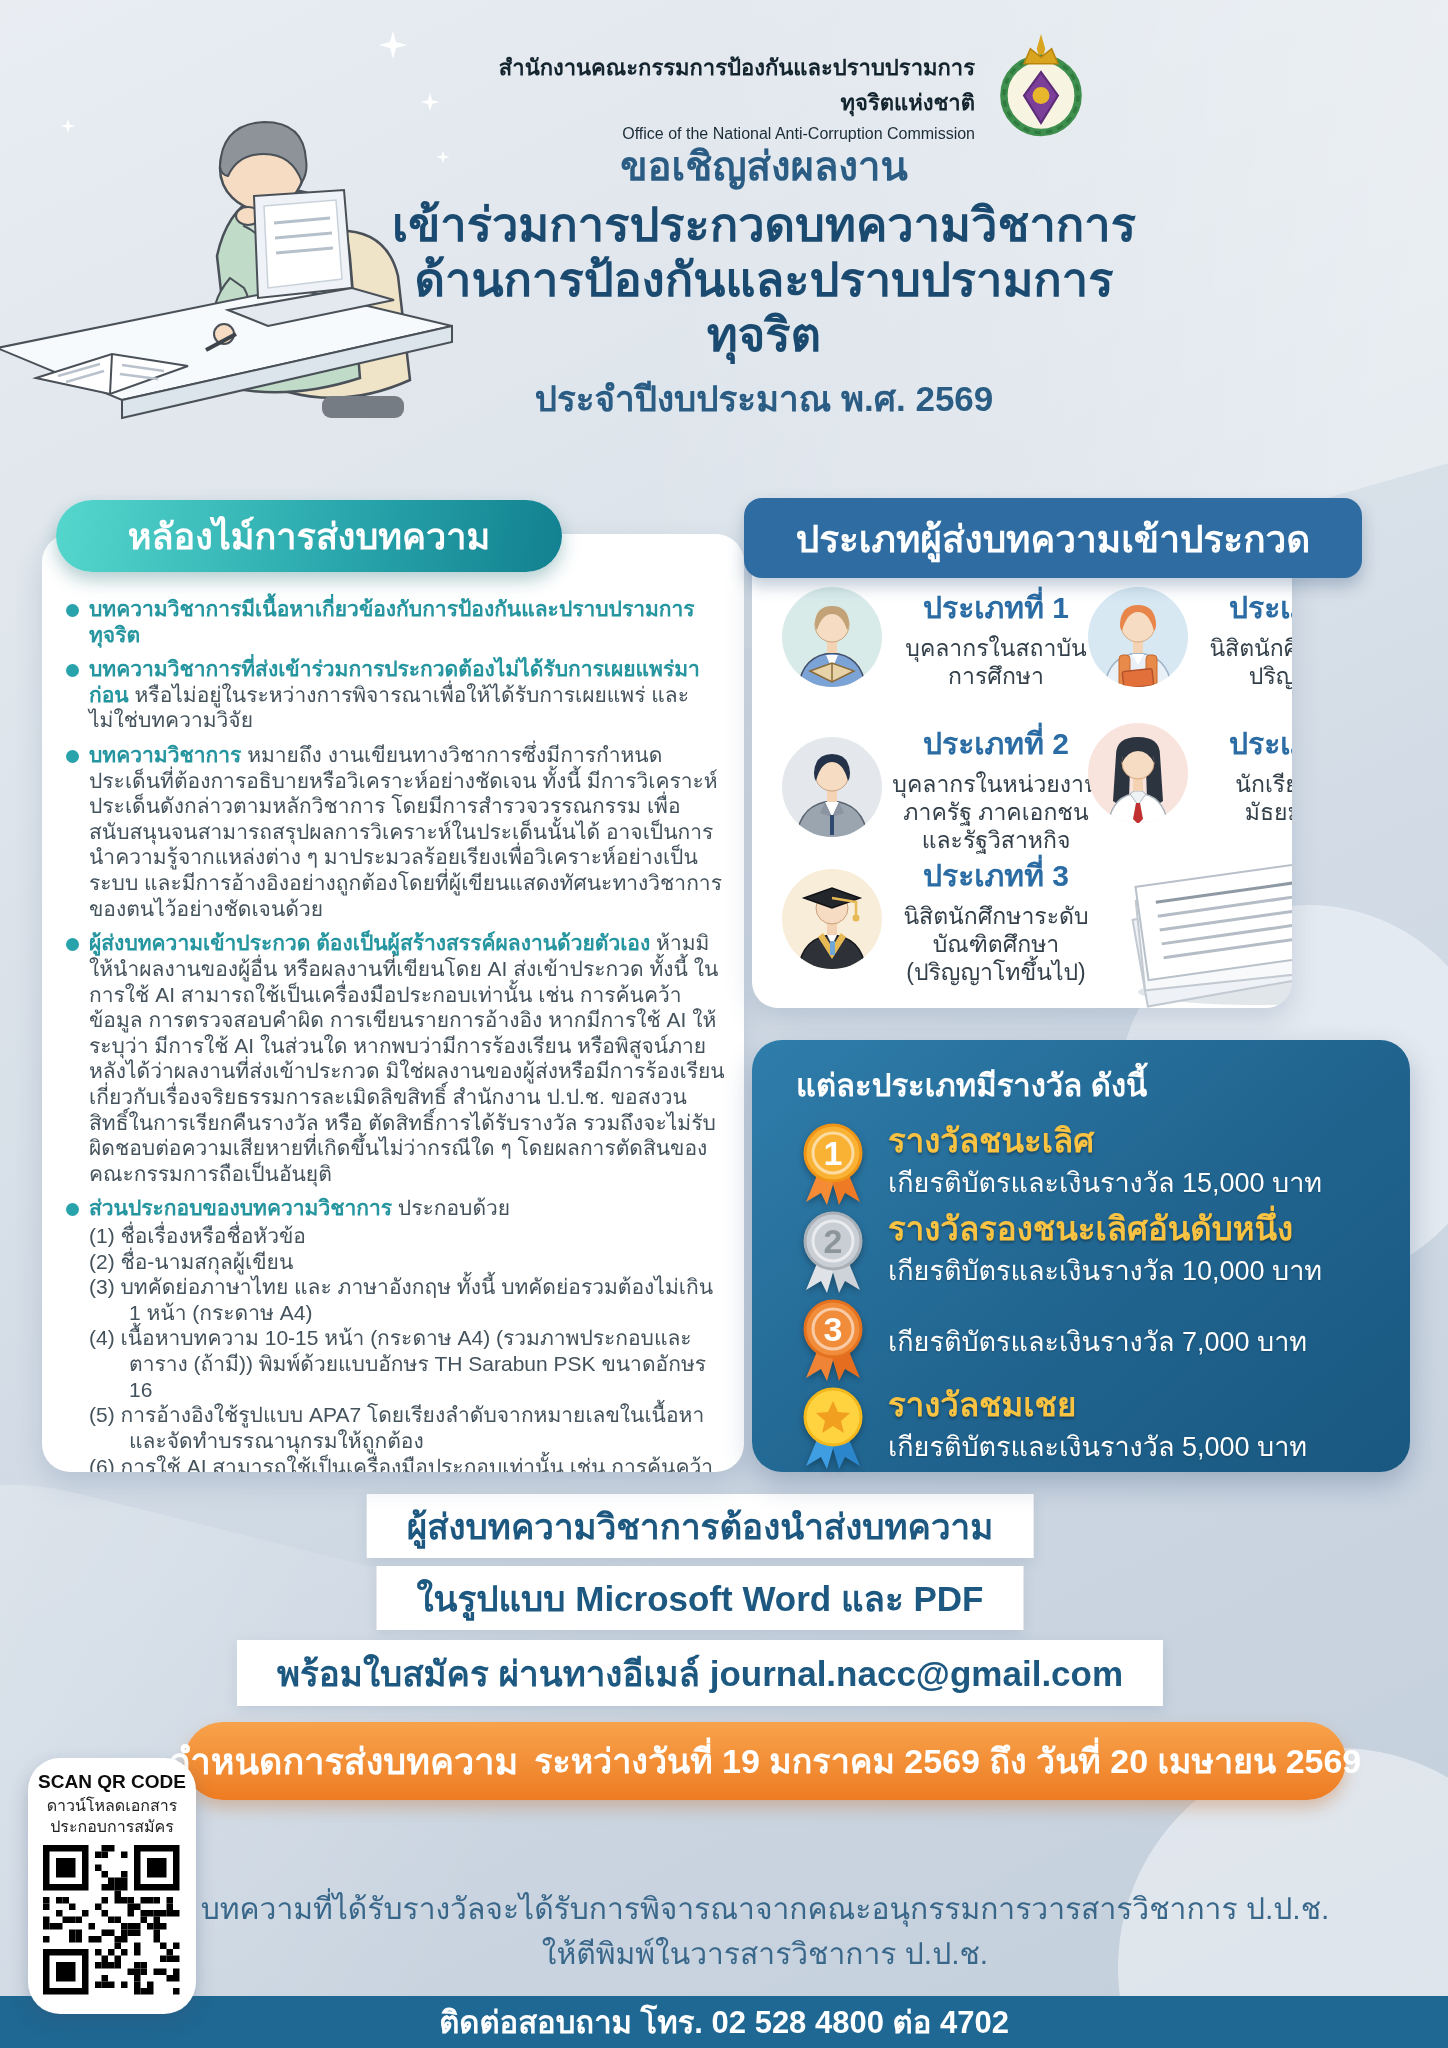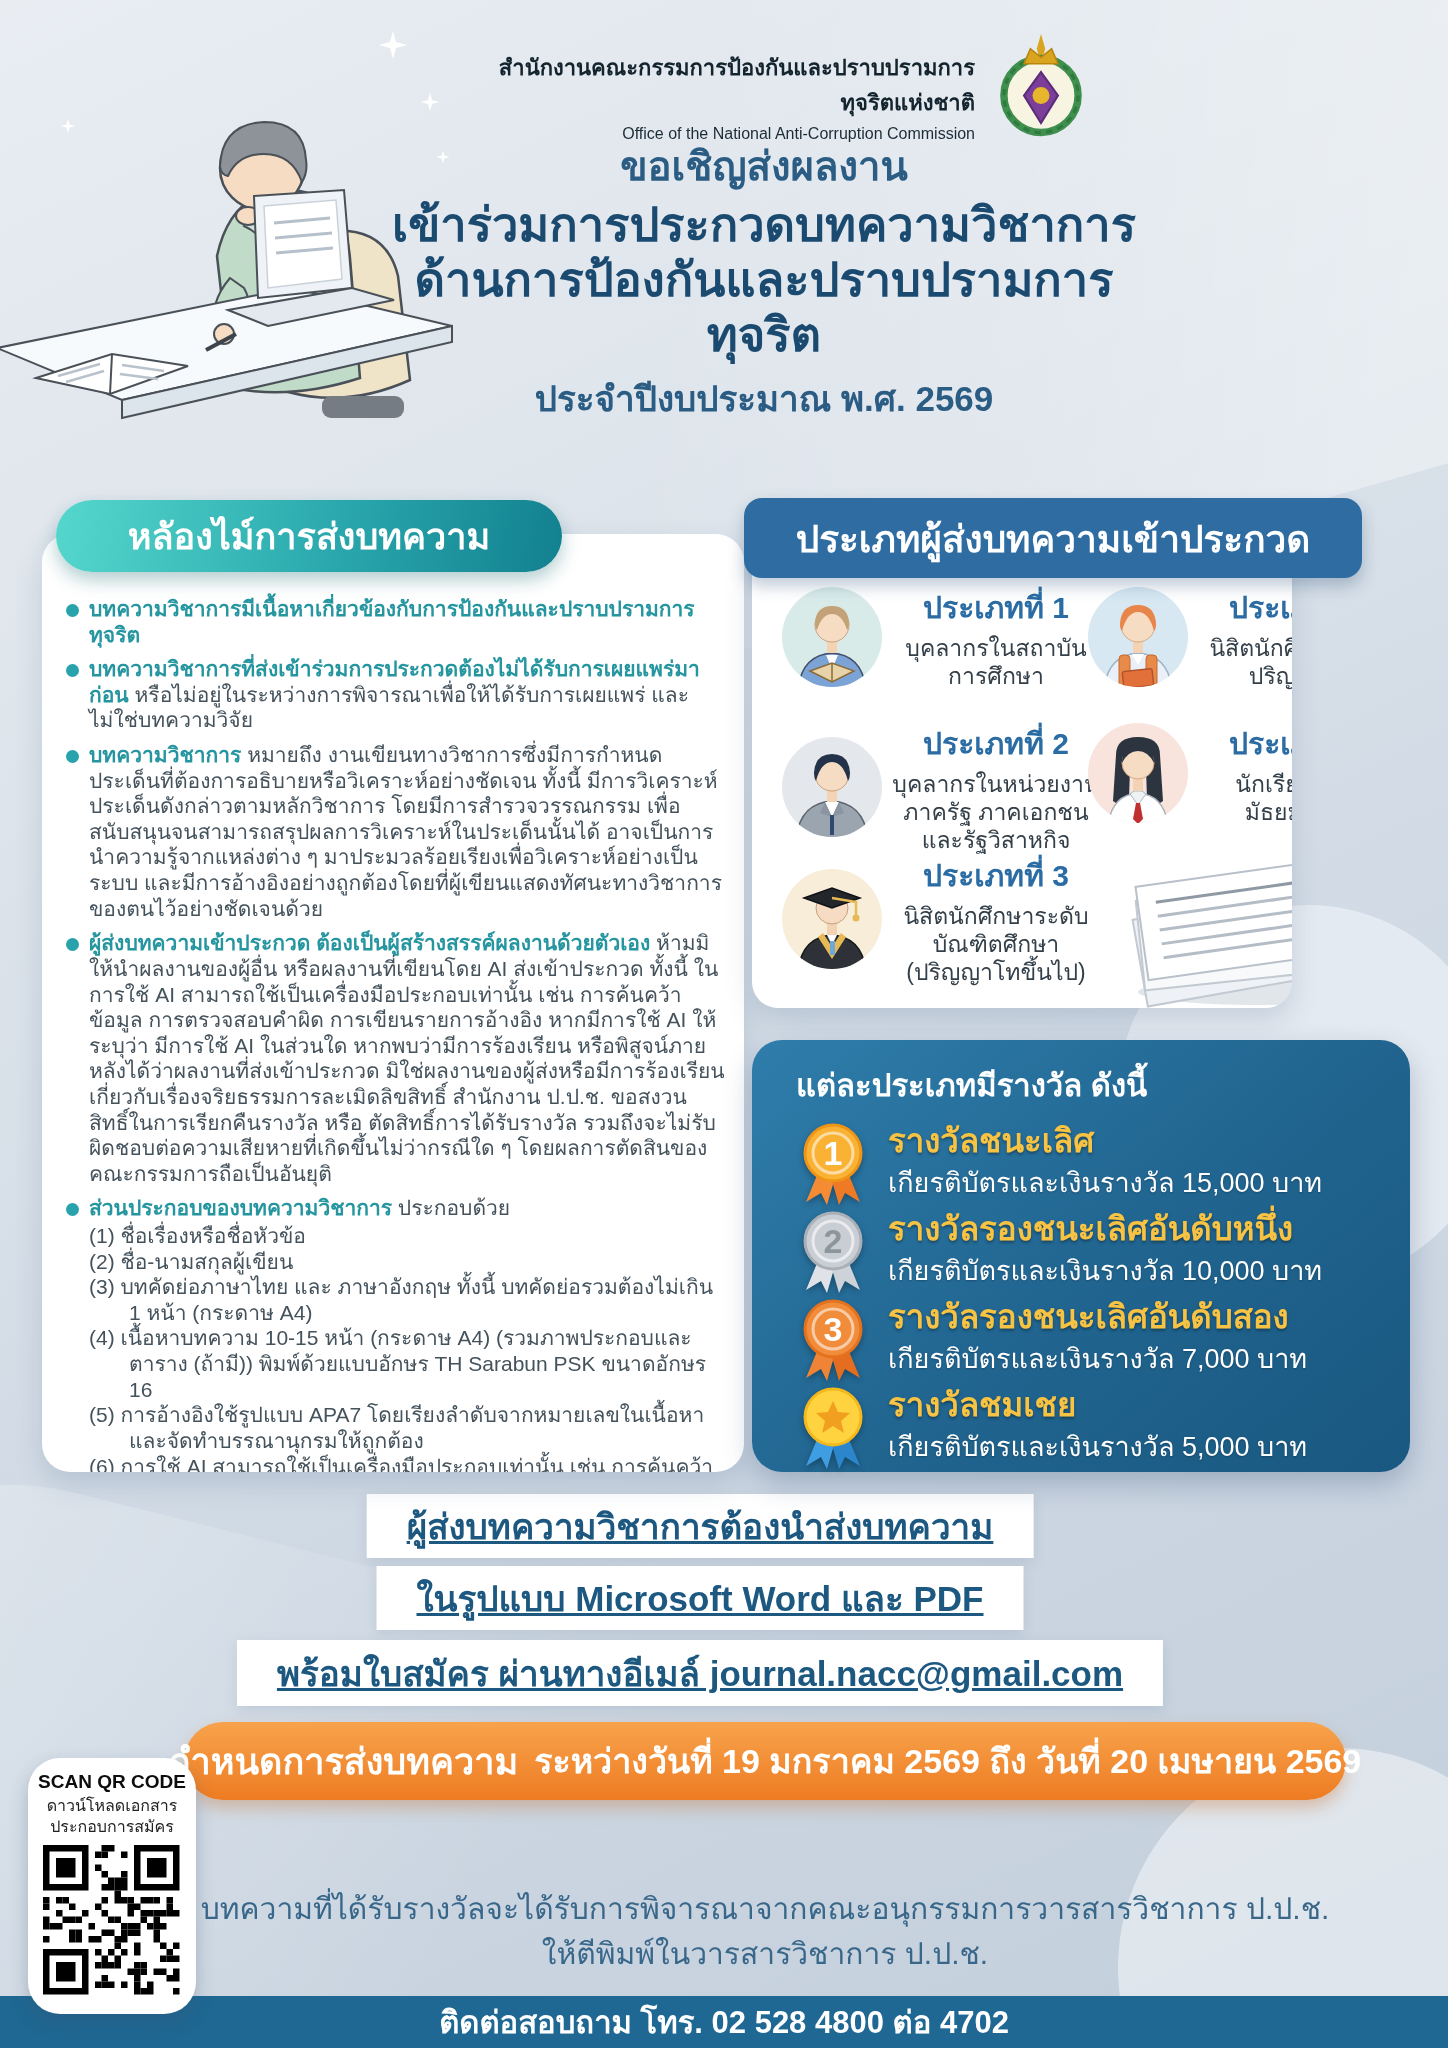--- a/index.html
+++ b/index.html
@@ -63,21 +63,21 @@
     box-shadow:0 12px 28px rgba(40,70,110,.28); padding:20px 24px 0 44px; }
   .awards-head { text-align:left; color:#fff; font-size:31px; font-weight:bold; margin-bottom:10px; }
   .award { display:flex; align-items:center; height:88px; }
   .award-medal { width:74px; height:84px; flex:0 0 74px; margin-right:18px; filter:drop-shadow(0 3px 3px rgba(0,0,0,.3)); }
   .award-title { font-size:33px; font-weight:bold; color:#f8c342; line-height:1.05; text-shadow:0 2px 3px rgba(0,0,0,.35); }
   .award-detail { font-size:27px; color:#fff; margin-top:3px; text-shadow:0 1px 2px rgba(0,0,0,.25); }
 
   
   .wbar { position:absolute; left:700px; transform:translateX(-50%); background:#fff; color:#1d5880;
     font-weight:bold; white-space:nowrap; padding:0 40px; display:flex; align-items:center;
-    box-shadow:0 4px 12px rgba(80,100,130,.15);text-decoration:underline; }
+    box-shadow:0 4px 12px rgba(80,100,130,.15); }
   .wbar1 { top:1494px; height:64px; font-size:35px; }
   .wbar2 { top:1566px; height:64px; font-size:35px; }
   .wbar3 { top:1640px; height:66px; font-size:35px; }
   .schedule { position:absolute; left:765px; top:1722px; transform:translateX(-50%); width:1162px; height:78px;
     border-radius:39px; background:linear-gradient(180deg,#f7a34c,#ee7c22);
     display:flex; align-items:center; justify-content:center; gap:16px; color:#fff;
     box-shadow:0 8px 16px rgba(200,110,40,.35); white-space:nowrap; }
   .schedule-label { font-weight:bold; font-size:36px; }
   .schedule-dates { font-size:34px; font-weight:bold; }
   .note { position:absolute; left:765px; top:1886px; transform:translateX(-50%); width:1130px;
@@ -383,21 +383,20 @@
 
     <div class="award">
       <svg class="award-medal" viewBox="0 0 74 84">
         <polygon points="24,46 10,80 25,71 31,83 40,52" fill="#ef8336"></polygon>
         <polygon points="50,46 64,80 49,71 43,83 34,52" fill="#e56d1f"></polygon>
         <circle cx="37" cy="31" r="28" fill="#f08c3a" stroke="#e4711d" stroke-width="3"></circle>
         <circle cx="37" cy="31" r="20" fill="none" stroke="rgba(255,255,255,.55)" stroke-width="3"></circle>
         <text x="37" y="43" text-anchor="middle" font-size="34" font-weight="bold" fill="#fff">3</text>
       </svg>
       <div>
-        <div class="award-title">รางวัลรองชนะเลิศอันดับสอง</div>
         <div class="award-detail">เกียรติบัตรและเงินรางวัล 7,000 บาท</div>
       </div>
     </div>
 
     <div class="award">
       <svg class="award-medal" viewBox="0 0 74 84">
         <polygon points="24,46 10,80 25,71 31,83 40,52" fill="#3f9de2"></polygon>
         <polygon points="50,46 64,80 49,71 43,83 34,52" fill="#2b86cc"></polygon>
         <circle cx="37" cy="31" r="28" fill="#ffd23f" stroke="#f3b81c" stroke-width="3"></circle>
         <path d="M37,15 L42,26 L54,27 L45,35 L48,47 L37,40 L26,47 L29,35 L20,27 L32,26 Z" fill="#f09f1f"></path>

